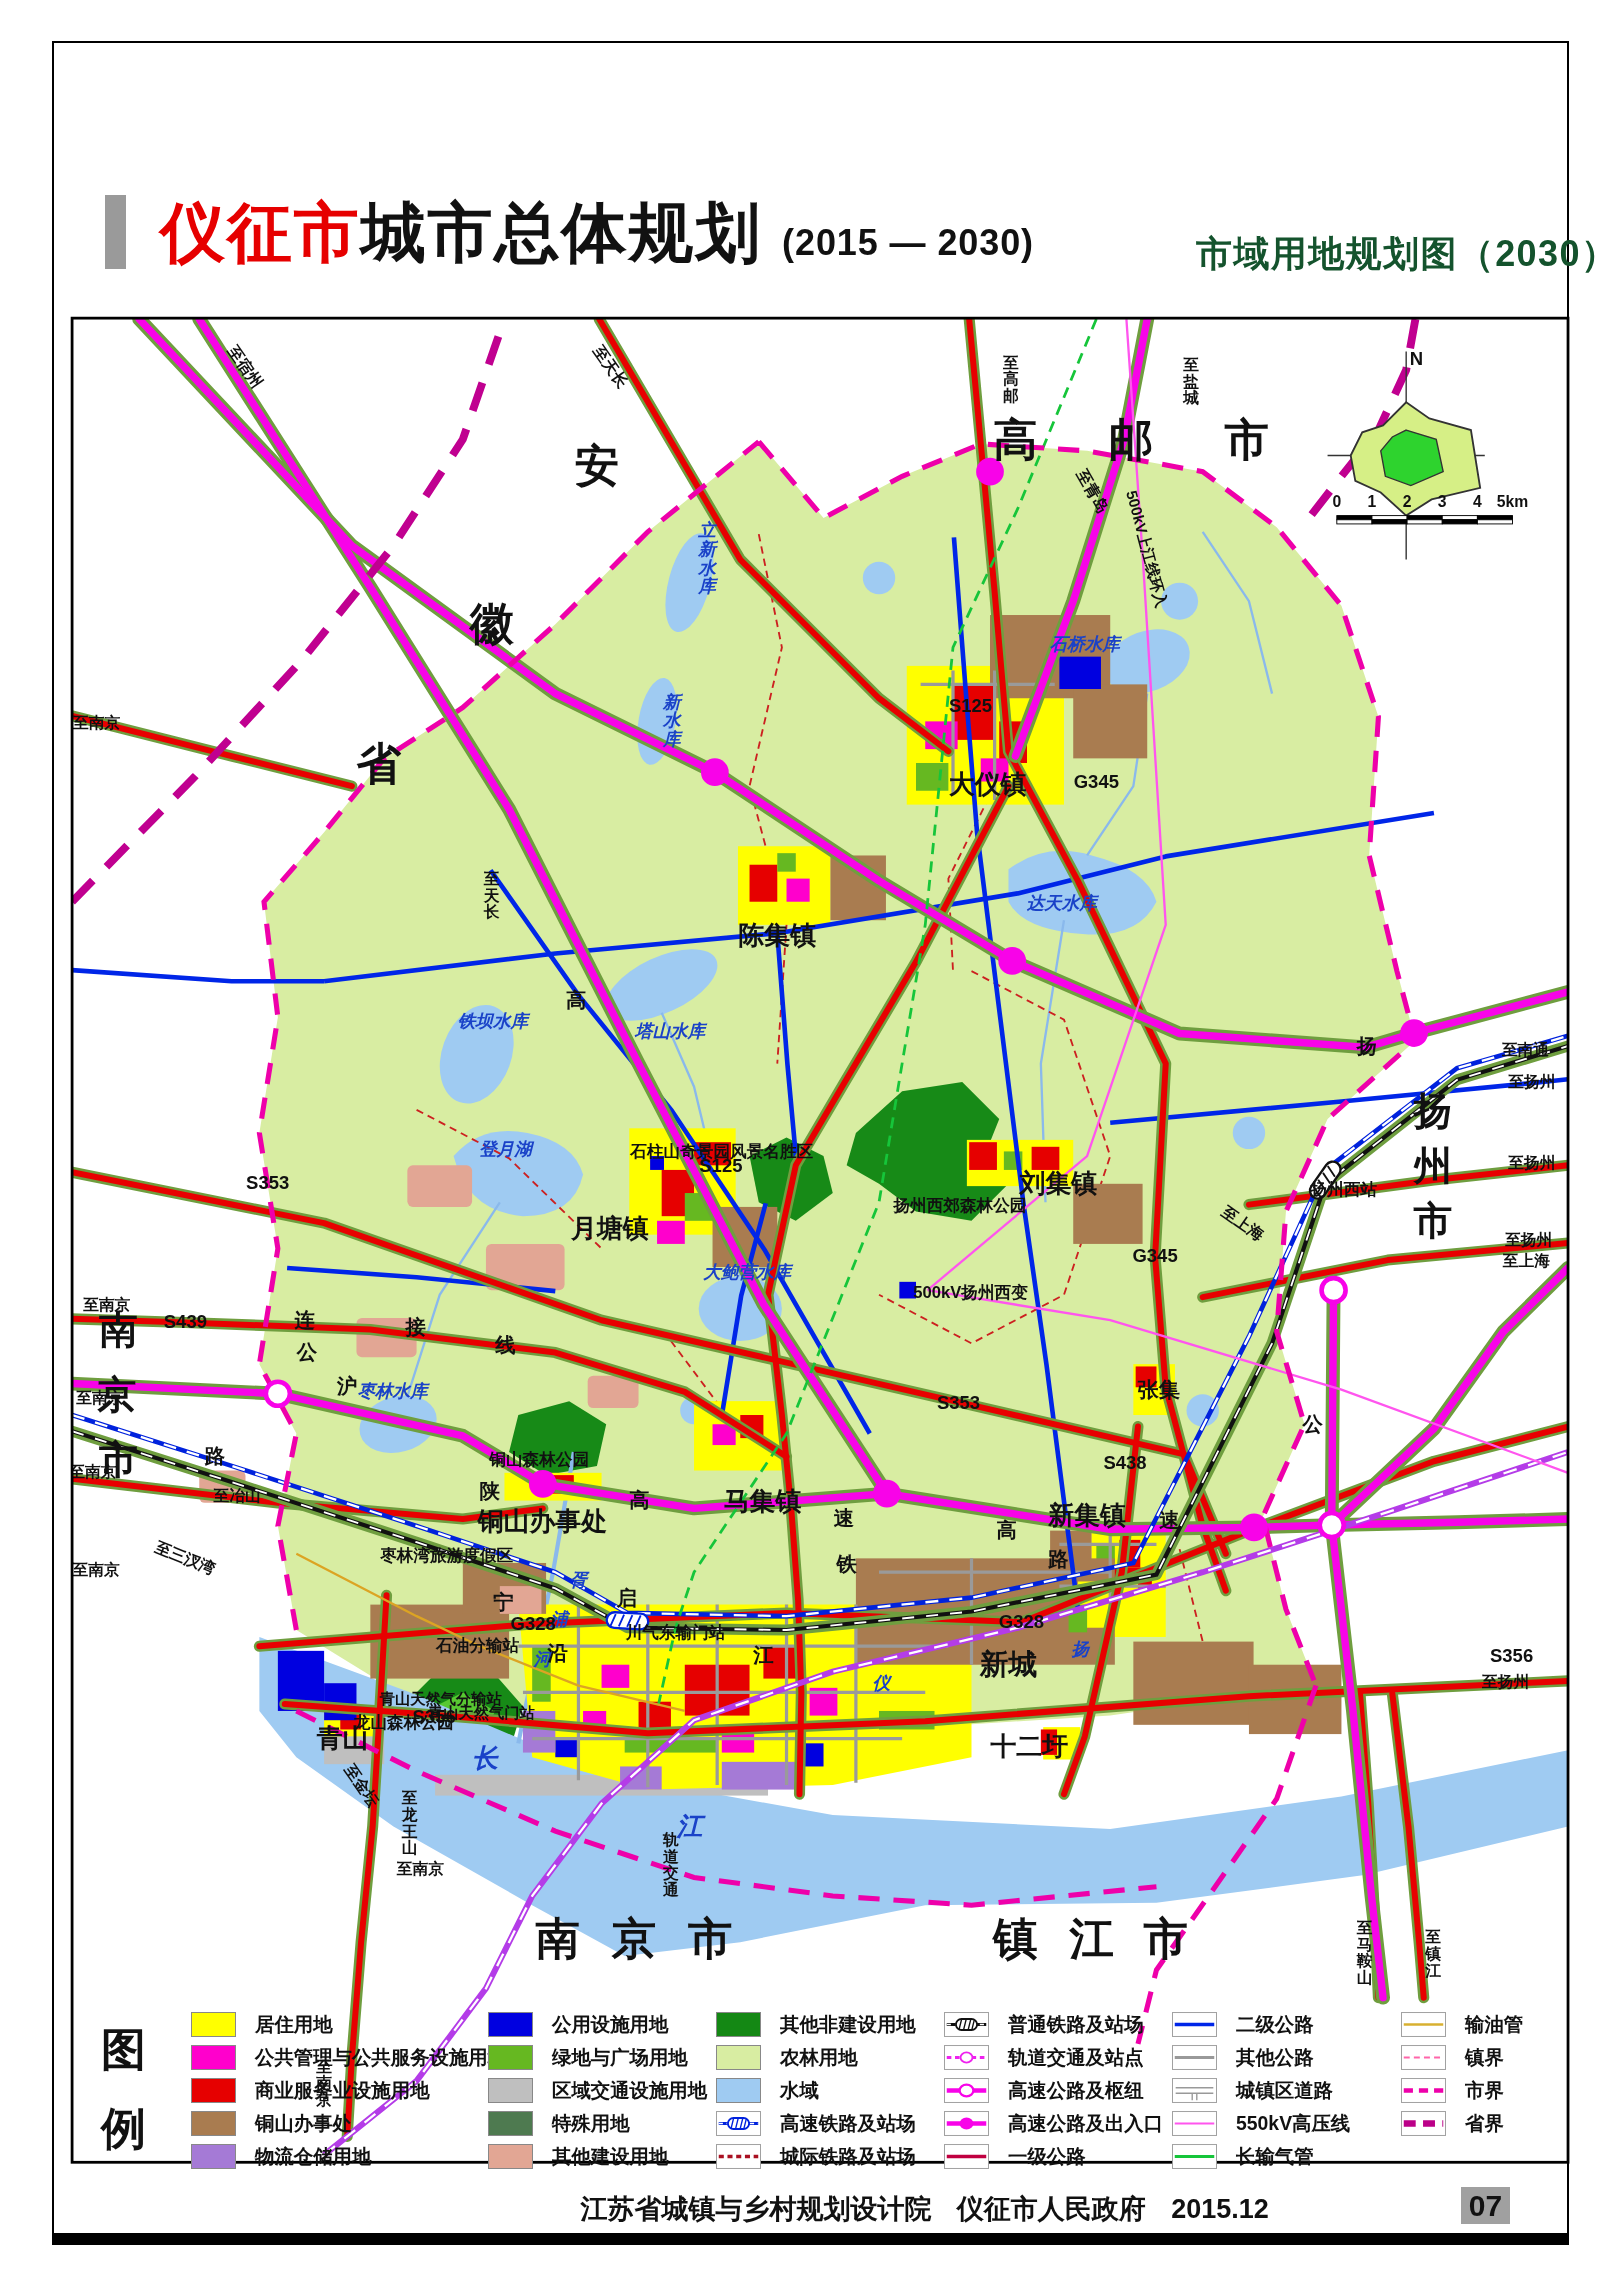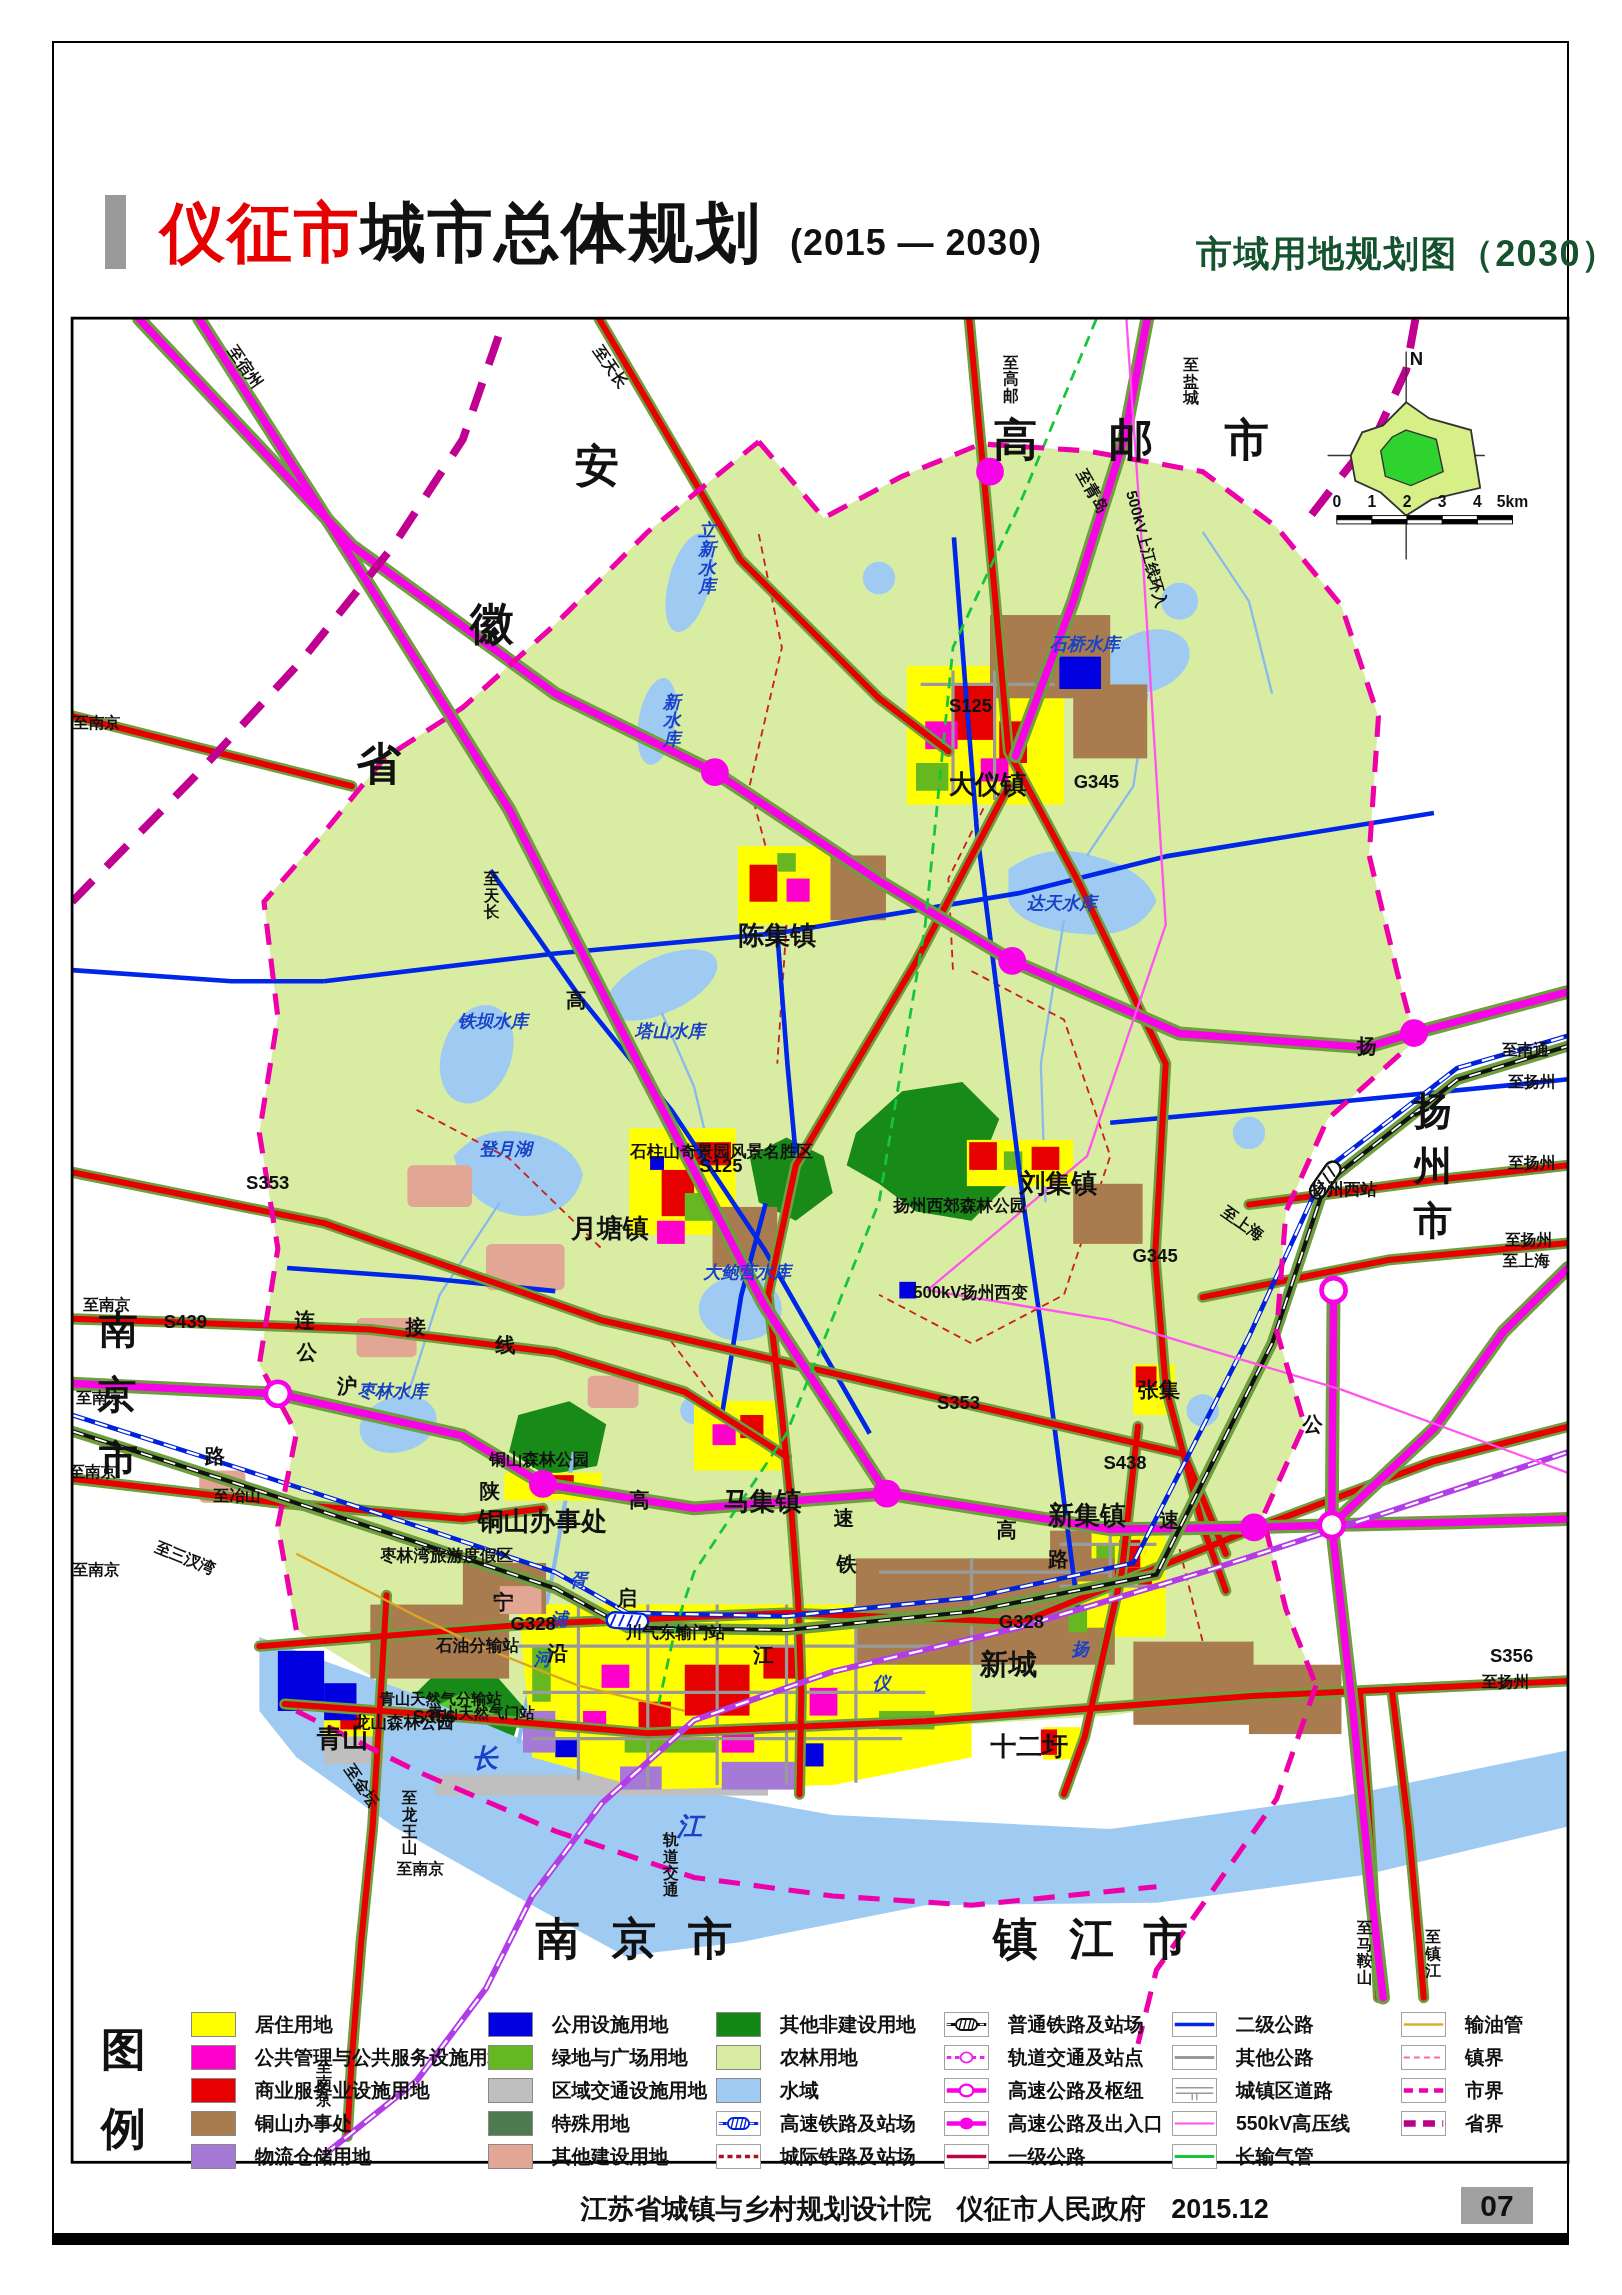--- a/index.html
+++ b/index.html
@@ -6,35 +6,35 @@
   .page{position:relative;width:1623px;height:2295px;background:#fff;overflow:hidden;
         font-family:"Liberation Sans",sans-serif;}
   
   .outer-frame{position:absolute;left:52px;top:41px;width:1517px;height:2198px;
         border:2.3px solid #000;border-bottom:6.5px solid #000;box-sizing:border-box;}
   
   .graybar{position:absolute;left:105px;top:195px;width:21px;height:74px;background:#9a9a9a;}
   .title{position:absolute;left:160px;top:189px;font-size:65px;font-weight:900;color:#111;
         letter-spacing:1.9px;white-space:nowrap;}
   .title .red{color:#e60000;}
-  .title .suffix{font-size:36px;font-weight:900;letter-spacing:0.9px;margin-left:28px;}
+  .title .suffix{font-size:36px;font-weight:900;letter-spacing:0.9px;margin-left:20px;}
   .subtitle{position:absolute;left:1196px;top:230px;font-size:36px;font-weight:900;color:#14532d;
         letter-spacing:1.4px;}
   
   .legend-title-char{position:absolute;left:101px;font-size:45px;font-weight:900;color:#111;}
   .legend-col{position:absolute;top:2008px;display:flex;flex-direction:column;}
   .legend-row{display:flex;align-items:center;height:33px;}
   .legend-key{width:45px;height:25px;flex:0 0 45px;}
   .legend-key.swatch{border:0.9px solid #888;box-sizing:border-box;}
   .legend-label{margin-left:19px;font-size:19.4px;font-weight:bold;color:#111;white-space:nowrap;}
   
   .footer{position:absolute;top:2191px;left:555px;width:893px;text-align:left;
         font-size:27px;font-weight:900;color:#111;white-space:nowrap;}
   .footer span{margin-left:25.4px;}
-  .pageno{position:absolute;left:1461px;top:2187px;width:72px;height:37px;background:#a0a0a0;
+  .pageno{position:absolute;left:1461px;top:2187px;width:49px;height:37px;background:#a0a0a0;
         color:#111;font-size:30px;font-weight:900;display:flex;align-items:center;justify-content:center;}
   .bottom-bar{position:absolute;left:52px;top:2238px;width:1517px;height:6.5px;background:#000;}
   
   svg.map{position:absolute;left:0;top:0;}
   .cas{stroke:#6f9e3f;fill:none;stroke-linecap:round;stroke-linejoin:round;}
   .exf{stroke:#f803e8;fill:none;stroke-linecap:round;stroke-linejoin:round;}
   .rf{stroke:#e80000;fill:none;stroke-linecap:round;stroke-linejoin:round;}
   .bl{stroke:#0026e8;stroke-width:10;fill:none;stroke-linejoin:round;}
   .gy{stroke:#9a9a9a;stroke-width:7;fill:none;}
   .stm{stroke:#8ab9ec;stroke-width:5;fill:none;}

